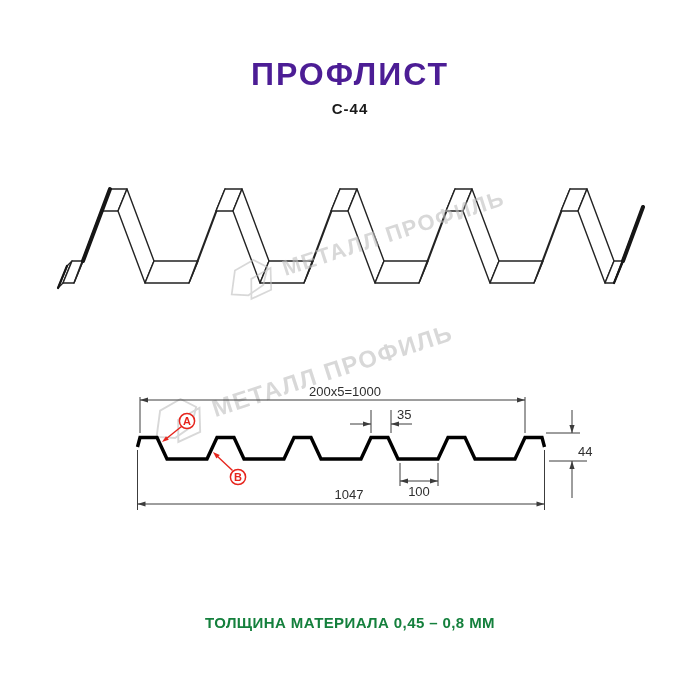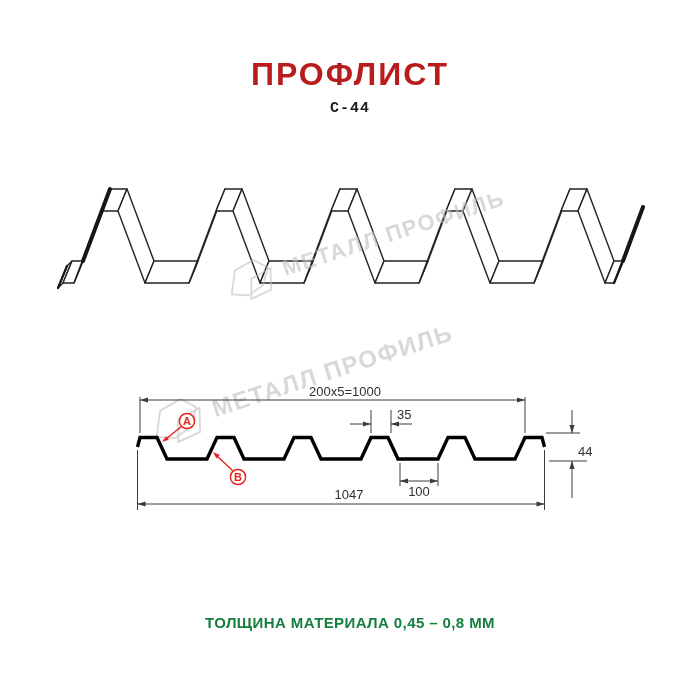--- a/index.html
+++ b/index.html
@@ -1,21 +1,21 @@
 <!DOCTYPE html>
 <html><head>
 <meta charset="utf-8">
 <style>
   html,body{margin:0;padding:0;background:#ffffff;}
   #page{position:relative;width:700px;height:700px;background:#ffffff;overflow:hidden;
         font-family:"Liberation Sans", sans-serif;}
   .title{position:absolute;left:0;right:0;top:56px;text-align:center;
-         font-size:32px;font-weight:800;letter-spacing:2px;color:#b91c1c;}
+         font-size:32px;font-weight:800;letter-spacing:2px;color:#4c1d95;}
   .subtitle{position:absolute;left:0;right:0;top:100px;text-align:center;
-            font-size:15px;font-weight:600;letter-spacing:1px;color:#1a1a1a;font-family:Liberation Mono, monospace;}
+            font-size:15px;font-weight:600;letter-spacing:1px;color:#1a1a1a;}
   .footer{position:absolute;left:0;right:0;top:614px;text-align:center;
           font-size:15px;font-weight:600;letter-spacing:0.4px;color:#15803d;}
   .wm{position:absolute;display:flex;align-items:center;gap:8px;
       transform-origin:0 50%;transform:rotate(-18deg);
       font-weight:700;white-space:nowrap;opacity:0.6;pointer-events:none;}
   .wm .wm-text{color:#bfbfbf;}
   .wm svg{stroke:#bfbfbf;fill:none;stroke-width:2;}
   #wm-top{left:226px;top:268px;font-size:22px;letter-spacing:1.5px;z-index:3;}
   #wm-bottom{left:150px;top:408px;font-size:24px;letter-spacing:1.5px;z-index:0;}
   #main-svg{position:absolute;left:0;top:0;z-index:1;}

